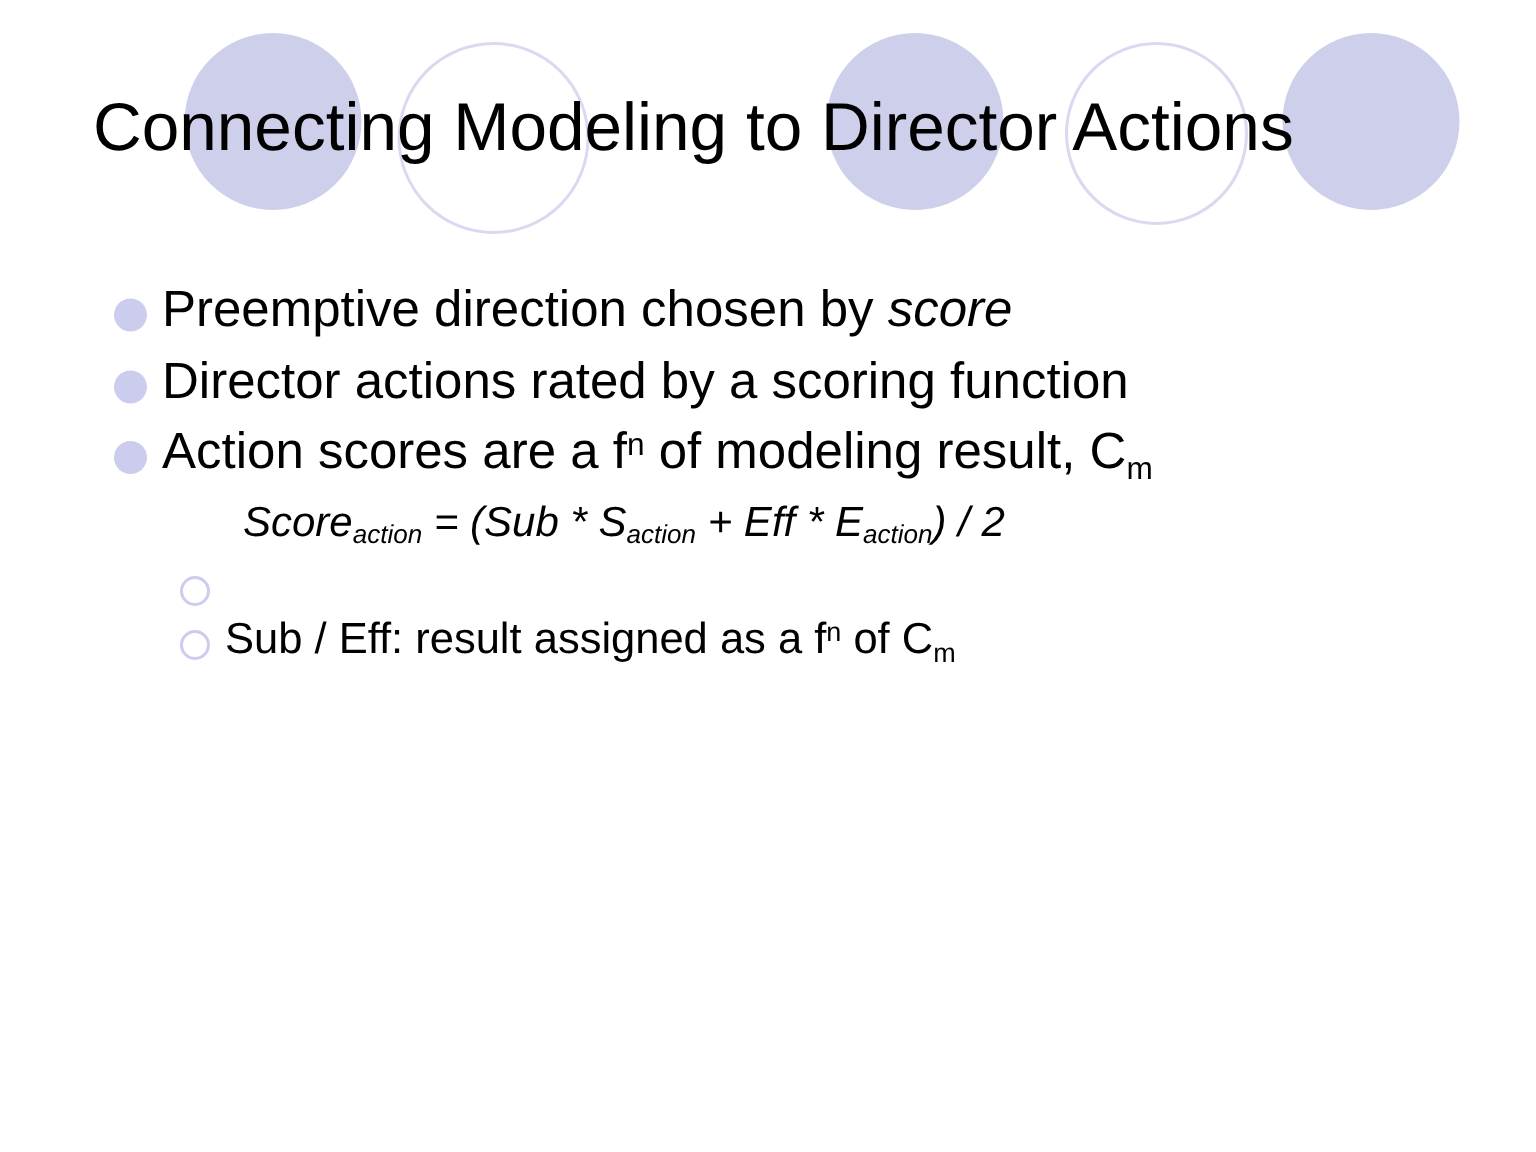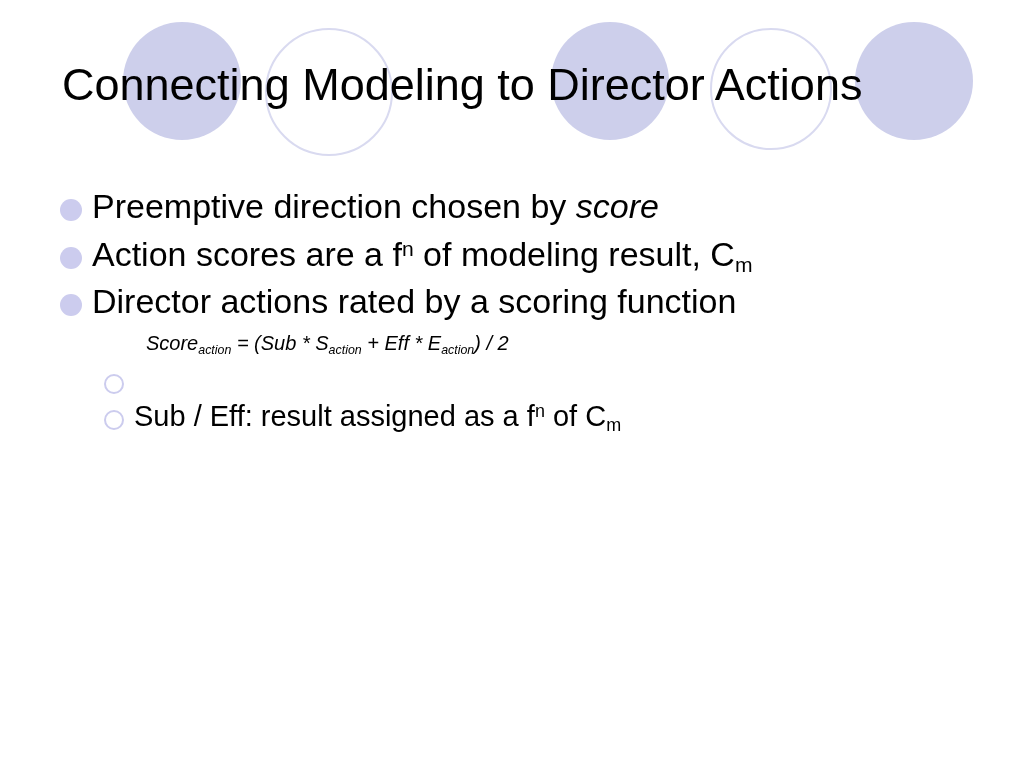--- a/index.html
+++ b/index.html
@@ -56,21 +56,21 @@
     font-size: 45px;
     line-height: 1.1;
     letter-spacing: 0px;
     color: #000000;
     z-index: 3;
     white-space: nowrap;
   }
 
   .body {
     position: absolute;
-    left: 60px;
+    left: 76px;
     top: 185px;
     width: 940px;
   }
 
   .bullet-row {
     display: flex;
     align-items: flex-start;
     margin-bottom: 4px;
   }
   .bullet-dot {
@@ -100,21 +100,21 @@
   }
   .l2-text {
     font-size: 29px;
     line-height: 1.3;
     color: #000000;
   }
   .formula {
     margin-left: 86px;
     margin-top: 6px;
     margin-bottom: 6px;
-    font-size: 20px;
+    font-size: 28px;
     font-style: italic;
     line-height: 1.3;
   }
   .ital { font-style: italic; }
   sub {
     font-size: 0.62em;
     vertical-align: baseline;
     position: relative;
     top: 0.32em;
   }
@@ -146,28 +146,28 @@
     <div class="bullet-row">
       <div class="bullet-dot"></div>
       <div class="l1-text">
         <span>Preemptive direction chosen by </span><span class="ital">score</span>
       </div>
     </div>
 
     <div class="bullet-row">
       <div class="bullet-dot"></div>
       <div class="l1-text">
-        <span>Action scores are a f</span><sup>n</sup><span> of modeling result, C</span><sub>m</sub>
+        <span>Director actions rated by a scoring function</span>
       </div>
     </div>
 
     <div class="bullet-row">
       <div class="bullet-dot"></div>
       <div class="l1-text">
-        <span>Director actions rated by a scoring function</span>
+        <span>Action scores are a f</span><sup>n</sup><span> of modeling result, C</span><sub>m</sub>
       </div>
     </div>
 
     <div class="formula">
       <span class="nowrap"><span>Score</span><sub>action</sub><span> = (Sub * S</span><sub>action</sub><span> + Eff * E</span><sub>action</sub><span>) / 2</span></span>
     </div>
 
     <div class="bullet-row sub-indent">
       <div class="bullet-dot hollow"></div>
     </div>

